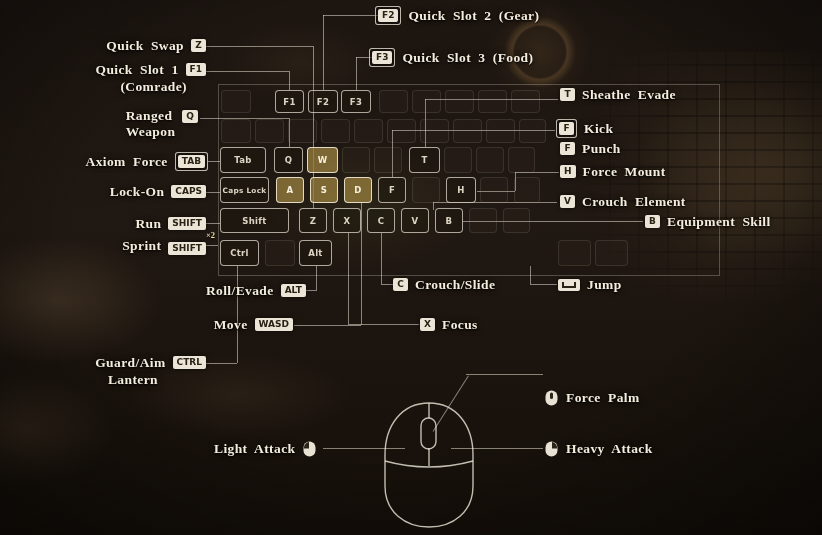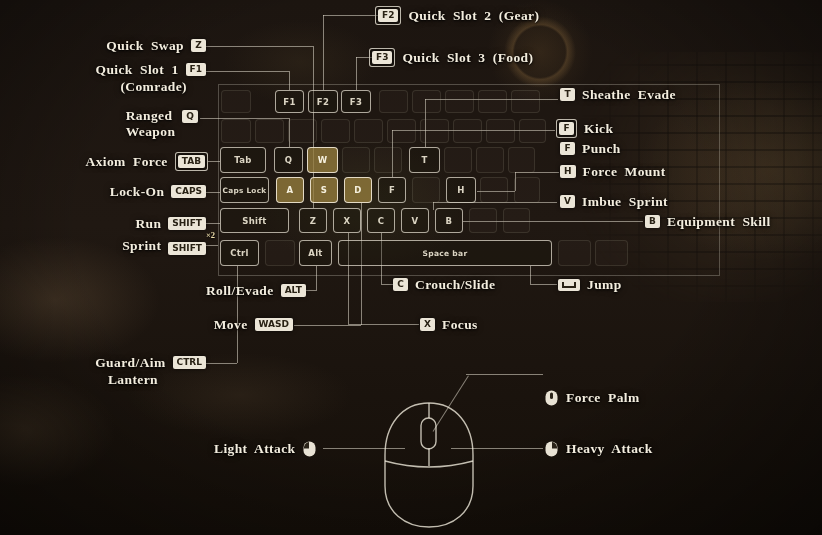--- a/index.html
+++ b/index.html
@@ -109,21 +109,20 @@
       <div class="key" style="left: 299px; top: 208px; width: 28px; height: 25px;">Z</div>
       <div class="key" style="left: 333px; top: 208px; width: 28px; height: 25px;">X</div>
       <div class="key" style="left: 367px; top: 208px; width: 28px; height: 25px;">C</div>
       <div class="key" style="left: 401px; top: 208px; width: 28px; height: 25px;">V</div>
       <div class="key" style="left: 435px; top: 208px; width: 28px; height: 25px;">B</div>
       <div class="key dim" style="left: 469px; top: 208px; width: 28px; height: 25px;"></div>
       <div class="key dim" style="left: 503px; top: 208px; width: 27px; height: 25px;"></div>
       <div class="key" style="left: 220px; top: 240px; width: 39px; height: 26px;">Ctrl</div>
       <div class="key dim" style="left: 265px; top: 240px; width: 30px; height: 26px;"></div>
       <div class="key" style="left: 299px; top: 240px; width: 33px; height: 26px;">Alt</div>
-      <div class="key space" style="left: 338px; top: 240px; width: 214px; height: 26px;">Space bar</div>
       <div class="key dim" style="left: 558px; top: 240px; width: 33px; height: 26px;"></div>
       <div class="key dim" style="left: 595px; top: 240px; width: 33px; height: 26px;"></div>
     </div>
   <div id="lines" style="position:absolute;inset:0;z-index:3;pointer-events:none">
       <div class="line" style="left: 323px; top: 15px; width: 57px; height: 1px;"></div>
       <div class="line" style="left: 356px; top: 57px; width: 17px; height: 1px;"></div>
       <div class="line" style="left: 199px; top: 46px; width: 114px; height: 1px;"></div>
       <div class="line" style="left: 202px; top: 71px; width: 87px; height: 1px;"></div>
       <div class="line" style="left: 200px; top: 118px; width: 89px; height: 1px;"></div>
       <div class="line" style="left: 208px; top: 161px; width: 12px; height: 1px;"></div>
@@ -220,21 +219,21 @@
   <div class="bind" style="left:560px;top:141px">
     <span class="badge">F</span>
     <span class="label">Punch</span>
   </div>
   <div class="bind" style="left:560px;top:164px">
     <span class="badge">H</span>
     <span class="label">Force Mount</span>
   </div>
   <div class="bind" style="left:560px;top:194px">
     <span class="badge">V</span>
-    <span class="label">Imbue Sprint</span>
+    <span class="label">Crouch Element</span>
   </div>
   <div class="bind" style="left:645px;top:214px">
     <span class="badge">B</span>
     <span class="label">Equipment Skill</span>
   </div>
 
   <div class="bind row-right" style="left:150px;top:283px;width:156px">
     <span class="label">Roll/Evade</span>
     <span class="badge">ALT</span>
   </div>

